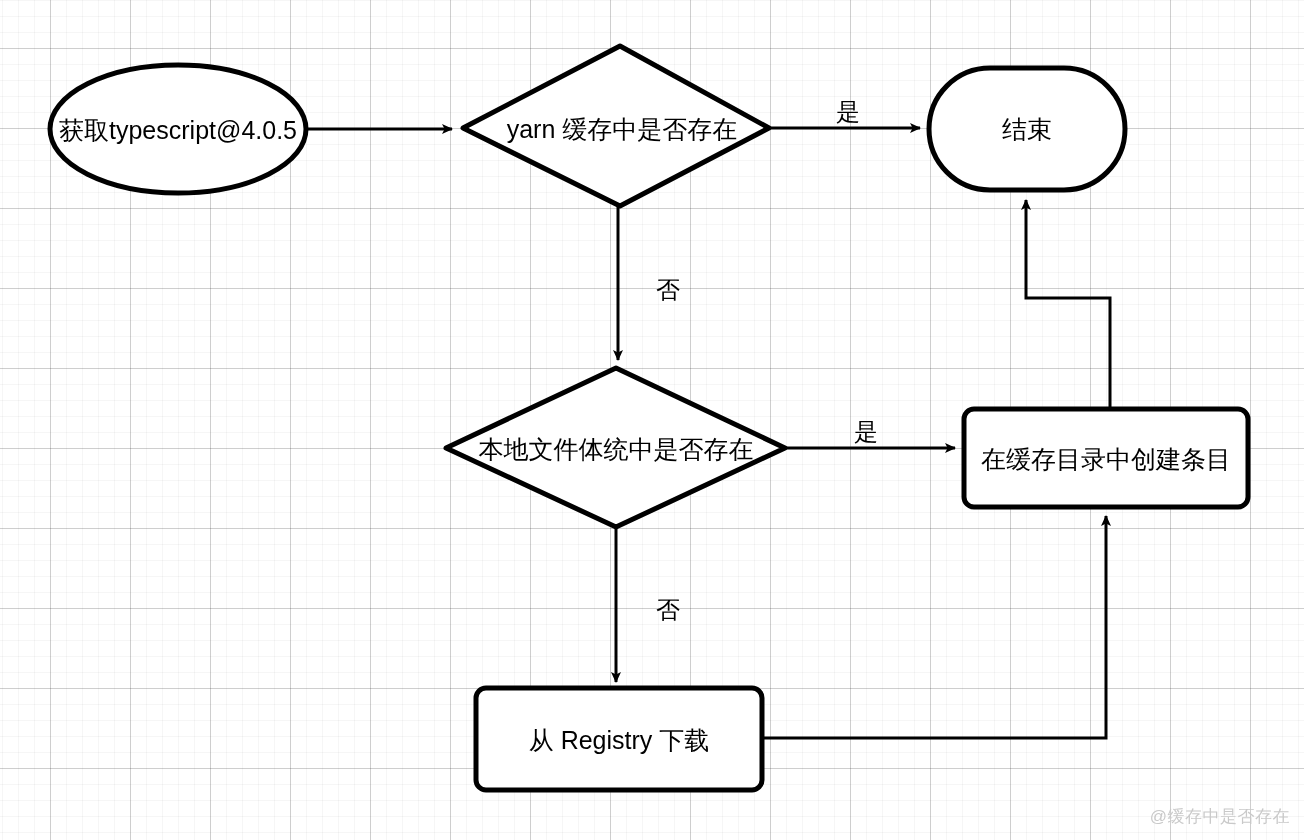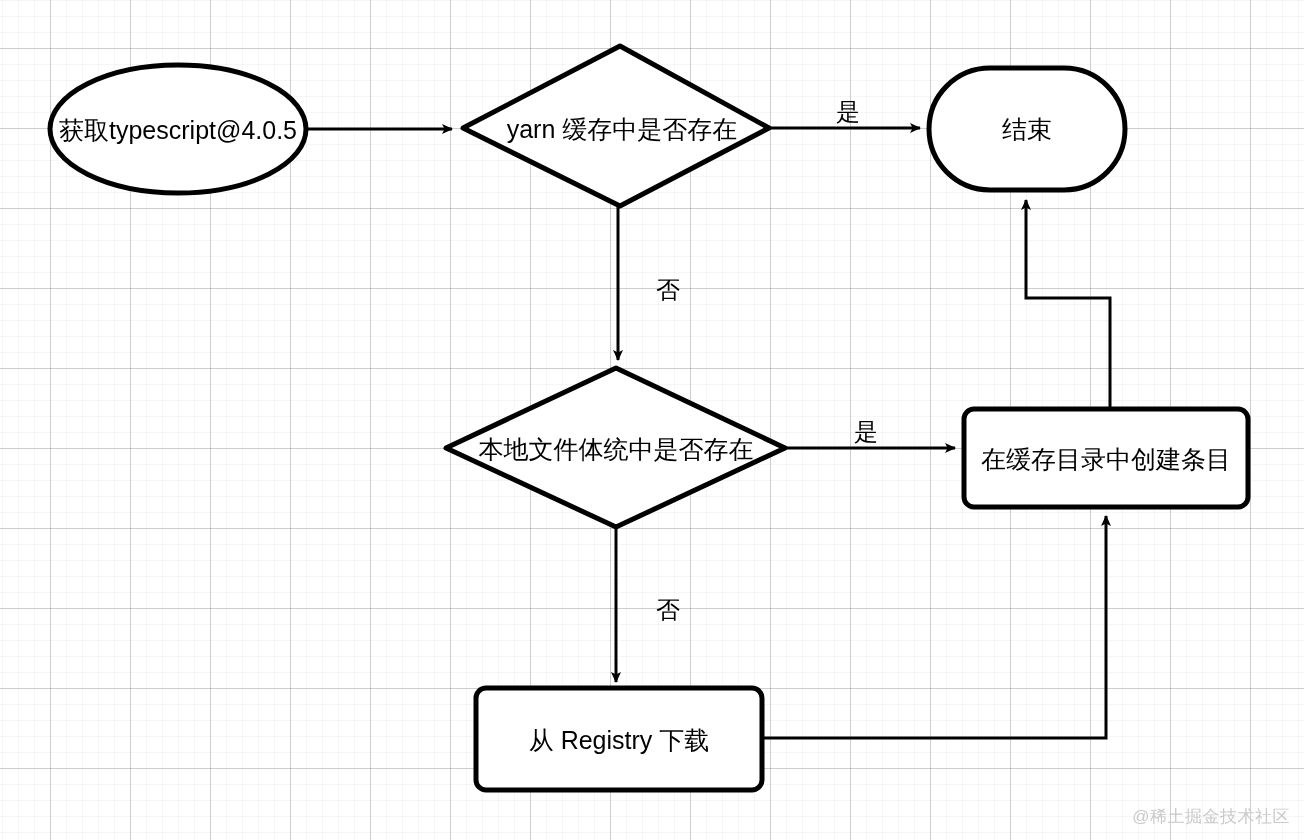--- a/index.html
+++ b/index.html
@@ -145,15 +145,15 @@
       <text class="node-text" x="1106" y="459">在缓存目录中创建条目</text>
     </g>
 
     <g>
       <rect class="shape-stroke" x="476" y="688" width="286" height="102" rx="10" ry="10"></rect>
       <text class="node-text" x="619" y="740">从 Registry 下载</text>
     </g>
 
   </svg>
 
-  <div class="watermark">@稀土掘金技术社区</div>
+  <div class="watermark">@缓存中是否存在</div>
 
 </div>
 
 </body></html>

